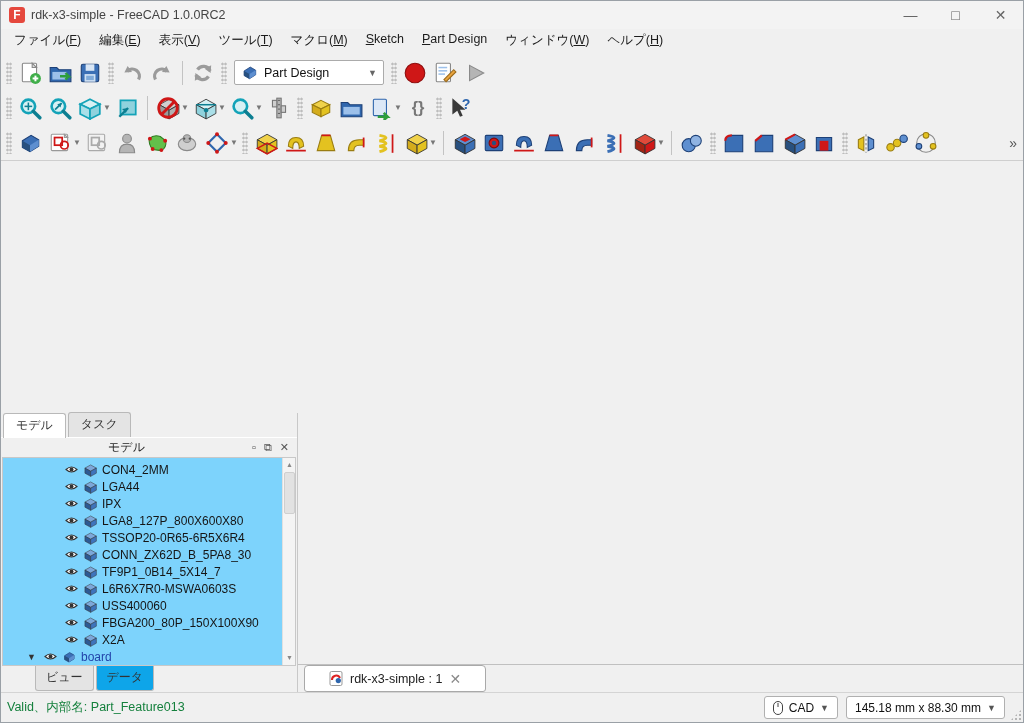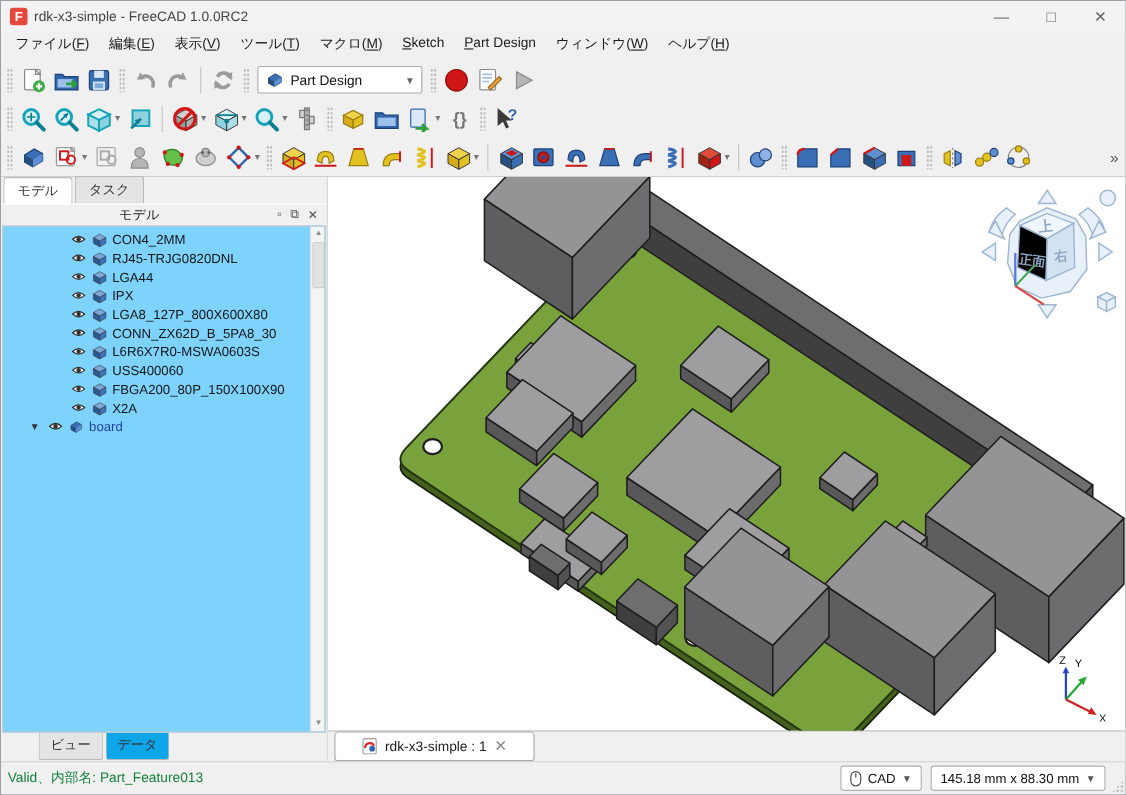--- a/index.html
+++ b/index.html
@@ -26,21 +26,21 @@
   .tb-btn { width:30px; height:30px; display:flex; align-items:center; justify-content:center; border-radius:3px; position:relative; }
   .tb-btn svg { width:24px; height:24px; }
   .dd { width:10px; height:30px; display:flex; align-items:center; justify-content:center; color:#777; font-size:8px; margin-left:-3px; }
   .wb-select { height:25px; width:150px; background:#fff; border:1px solid #ababab; border-radius:2px; display:flex; align-items:center; padding:0 6px; gap:6px; margin:0 4px; }
   .wb-select svg { width:17px; height:17px; }
   .wb-label { flex:1; font-size:12.5px; color:#111; }
   .wb-caret { color:#666; font-size:9px; }
   .tb-overflow { position:absolute; right:6px; color:#555; font-size:14px; }
 
   
-  .main { flex:1 1 auto; display:flex; border-top:1px solid #cfcfcf; min-height:0; }
+  .main { flex:1 1 auto; display:flex; border-top:1px solid #cfcfcf; min-height:0;align-items:flex-end; }
   .left-panel { width:297px; background:#f0f0f0; display:flex; flex-direction:column; border-right:1px solid #c8c8c8; }
   .panel-tabs { height:24px; display:flex; align-items:flex-end; padding-left:2px; background:#f0f0f0; }
   .ptab { padding:3px 12px 4px; font-size:12px; border:1px solid #b9b9b9; border-bottom:none; border-radius:3px 3px 0 0; background:#e4e4e4; color:#333; margin-right:2px; }
   .ptab.active { background:#fff; position:relative; top:1px; }
   .panel-header { height:20px; display:flex; align-items:center; background:#f0f0f0; border-top:1px solid #fff; }
   .panel-title { flex:1; text-align:center; font-size:12px; color:#222; }
   .ph-icons { display:flex; gap:8px; padding-right:8px; color:#555; font-size:11px; }
   .tree-wrap { flex:1; background:#7dd3fc; border:1px solid #c8c8c8; margin:0 1px; position:relative; overflow:hidden; }
   .tree { padding:3px 0 0 0; }
   .tree-row { height:17px; display:flex; align-items:center; gap:5px; padding-left:62px; font-size:12px; color:#151515; white-space:nowrap; }
@@ -523,32 +523,20 @@
             <div class="tree-row">
               <svg width="13" height="13" viewBox="0 0 13 13">
                 <path d="M1 6.5 Q6.5 1.5 12 6.5 Q6.5 11.5 1 6.5Z" fill="#fff" stroke="#333" stroke-width="1.1"></path>
                 <circle cx="6.5" cy="6.5" r="2" fill="#333"></circle>
               </svg>
               <svg width="14" height="14" viewBox="0 0 22 22">
                 <polygon points="12,3 21,8 12,13 3,8" fill="#7da7d9" stroke="#333" stroke-width="0.8"></polygon>
                 <polygon points="3,8 12,13 12,21 3,16" fill="#2d5a94" stroke="#333" stroke-width="0.8"></polygon>
                 <polygon points="12,13 21,8 21,16 12,21" fill="#3f74bc" stroke="#333" stroke-width="0.8"></polygon>
               </svg>
-              <span>RJ45-TRJG0820DNL</span>
-            </div>
-            <div class="tree-row">
-              <svg width="13" height="13" viewBox="0 0 13 13">
-                <path d="M1 6.5 Q6.5 1.5 12 6.5 Q6.5 11.5 1 6.5Z" fill="#fff" stroke="#333" stroke-width="1.1"></path>
-                <circle cx="6.5" cy="6.5" r="2" fill="#333"></circle>
-              </svg>
-              <svg width="14" height="14" viewBox="0 0 22 22">
-                <polygon points="12,3 21,8 12,13 3,8" fill="#7da7d9" stroke="#333" stroke-width="0.8"></polygon>
-                <polygon points="3,8 12,13 12,21 3,16" fill="#2d5a94" stroke="#333" stroke-width="0.8"></polygon>
-                <polygon points="12,13 21,8 21,16 12,21" fill="#3f74bc" stroke="#333" stroke-width="0.8"></polygon>
-              </svg>
               <span>LGA44</span>
             </div>
             <div class="tree-row">
               <svg width="13" height="13" viewBox="0 0 13 13">
                 <path d="M1 6.5 Q6.5 1.5 12 6.5 Q6.5 11.5 1 6.5Z" fill="#fff" stroke="#333" stroke-width="1.1"></path>
                 <circle cx="6.5" cy="6.5" r="2" fill="#333"></circle>
               </svg>
               <svg width="14" height="14" viewBox="0 0 22 22">
                 <polygon points="12,3 21,8 12,13 3,8" fill="#7da7d9" stroke="#333" stroke-width="0.8"></polygon>
                 <polygon points="3,8 12,13 12,21 3,16" fill="#2d5a94" stroke="#333" stroke-width="0.8"></polygon>
@@ -571,21 +559,45 @@
             <div class="tree-row">
               <svg width="13" height="13" viewBox="0 0 13 13">
                 <path d="M1 6.5 Q6.5 1.5 12 6.5 Q6.5 11.5 1 6.5Z" fill="#fff" stroke="#333" stroke-width="1.1"></path>
                 <circle cx="6.5" cy="6.5" r="2" fill="#333"></circle>
               </svg>
               <svg width="14" height="14" viewBox="0 0 22 22">
                 <polygon points="12,3 21,8 12,13 3,8" fill="#7da7d9" stroke="#333" stroke-width="0.8"></polygon>
                 <polygon points="3,8 12,13 12,21 3,16" fill="#2d5a94" stroke="#333" stroke-width="0.8"></polygon>
                 <polygon points="12,13 21,8 21,16 12,21" fill="#3f74bc" stroke="#333" stroke-width="0.8"></polygon>
               </svg>
+              <span>TSSOP20-0R65-6R5X6R4</span>
+            </div>
+            <div class="tree-row">
+              <svg width="13" height="13" viewBox="0 0 13 13">
+                <path d="M1 6.5 Q6.5 1.5 12 6.5 Q6.5 11.5 1 6.5Z" fill="#fff" stroke="#333" stroke-width="1.1"></path>
+                <circle cx="6.5" cy="6.5" r="2" fill="#333"></circle>
+              </svg>
+              <svg width="14" height="14" viewBox="0 0 22 22">
+                <polygon points="12,3 21,8 12,13 3,8" fill="#7da7d9" stroke="#333" stroke-width="0.8"></polygon>
+                <polygon points="3,8 12,13 12,21 3,16" fill="#2d5a94" stroke="#333" stroke-width="0.8"></polygon>
+                <polygon points="12,13 21,8 21,16 12,21" fill="#3f74bc" stroke="#333" stroke-width="0.8"></polygon>
+              </svg>
               <span>CONN_ZX62D_B_5PA8_30</span>
+            </div>
+            <div class="tree-row">
+              <svg width="13" height="13" viewBox="0 0 13 13">
+                <path d="M1 6.5 Q6.5 1.5 12 6.5 Q6.5 11.5 1 6.5Z" fill="#fff" stroke="#333" stroke-width="1.1"></path>
+                <circle cx="6.5" cy="6.5" r="2" fill="#333"></circle>
+              </svg>
+              <svg width="14" height="14" viewBox="0 0 22 22">
+                <polygon points="12,3 21,8 12,13 3,8" fill="#7da7d9" stroke="#333" stroke-width="0.8"></polygon>
+                <polygon points="3,8 12,13 12,21 3,16" fill="#2d5a94" stroke="#333" stroke-width="0.8"></polygon>
+                <polygon points="12,13 21,8 21,16 12,21" fill="#3f74bc" stroke="#333" stroke-width="0.8"></polygon>
+              </svg>
+              <span>TF9P1_0B14_5X14_7</span>
             </div>
             <div class="tree-row">
               <svg width="13" height="13" viewBox="0 0 13 13">
                 <path d="M1 6.5 Q6.5 1.5 12 6.5 Q6.5 11.5 1 6.5Z" fill="#fff" stroke="#333" stroke-width="1.1"></path>
                 <circle cx="6.5" cy="6.5" r="2" fill="#333"></circle>
               </svg>
               <svg width="14" height="14" viewBox="0 0 22 22">
                 <polygon points="12,3 21,8 12,13 3,8" fill="#7da7d9" stroke="#333" stroke-width="0.8"></polygon>
                 <polygon points="3,8 12,13 12,21 3,16" fill="#2d5a94" stroke="#333" stroke-width="0.8"></polygon>
                 <polygon points="12,13 21,8 21,16 12,21" fill="#3f74bc" stroke="#333" stroke-width="0.8"></polygon>

